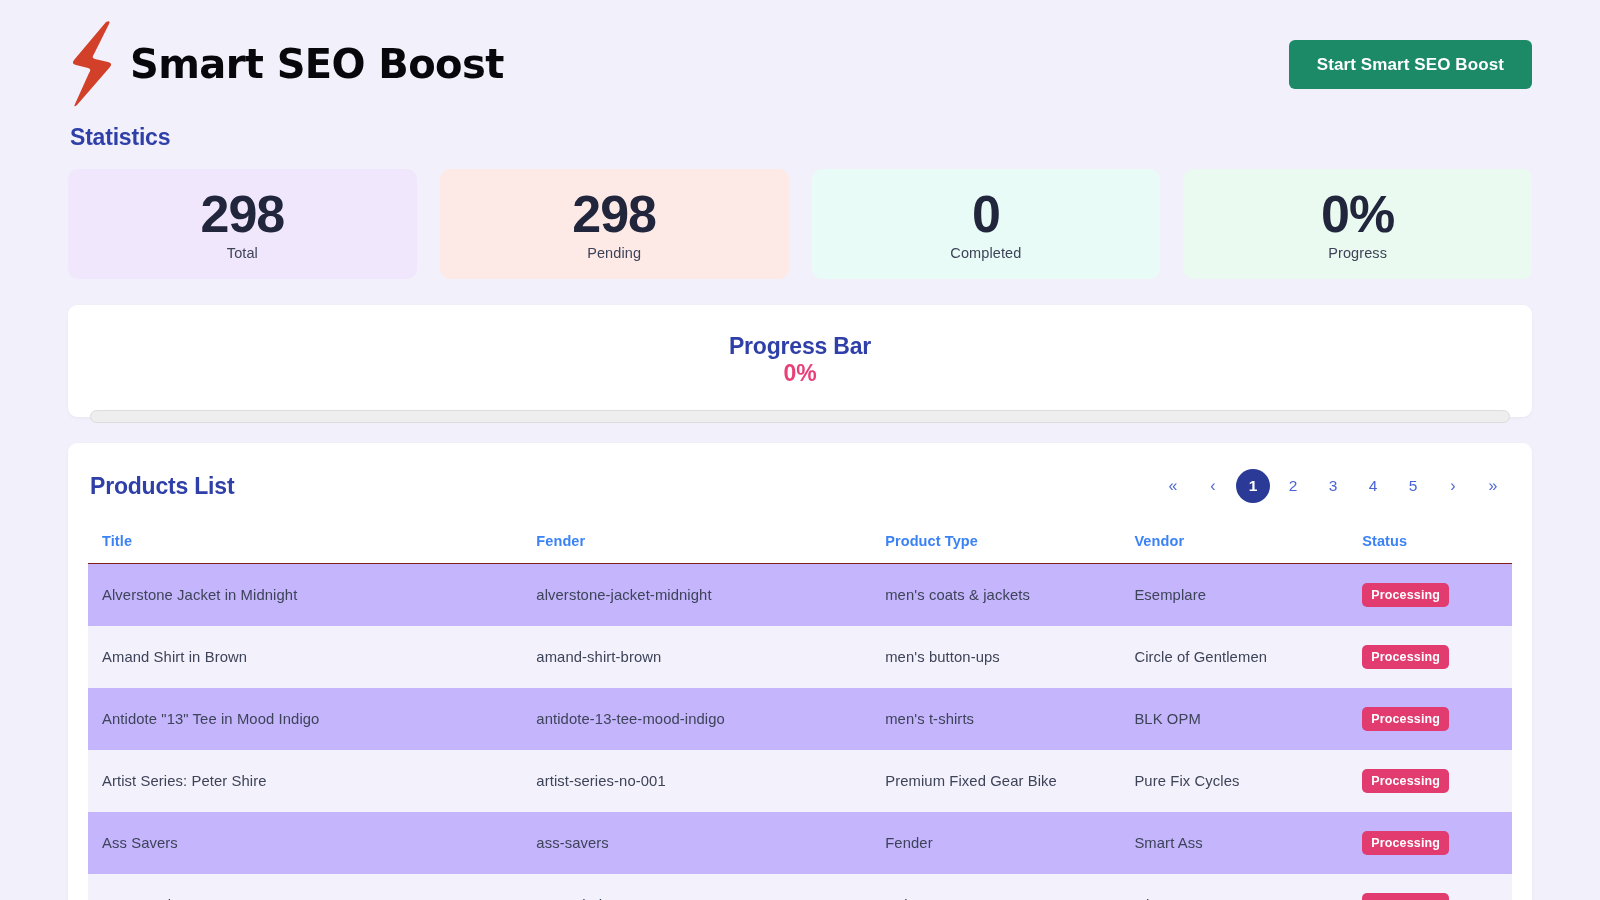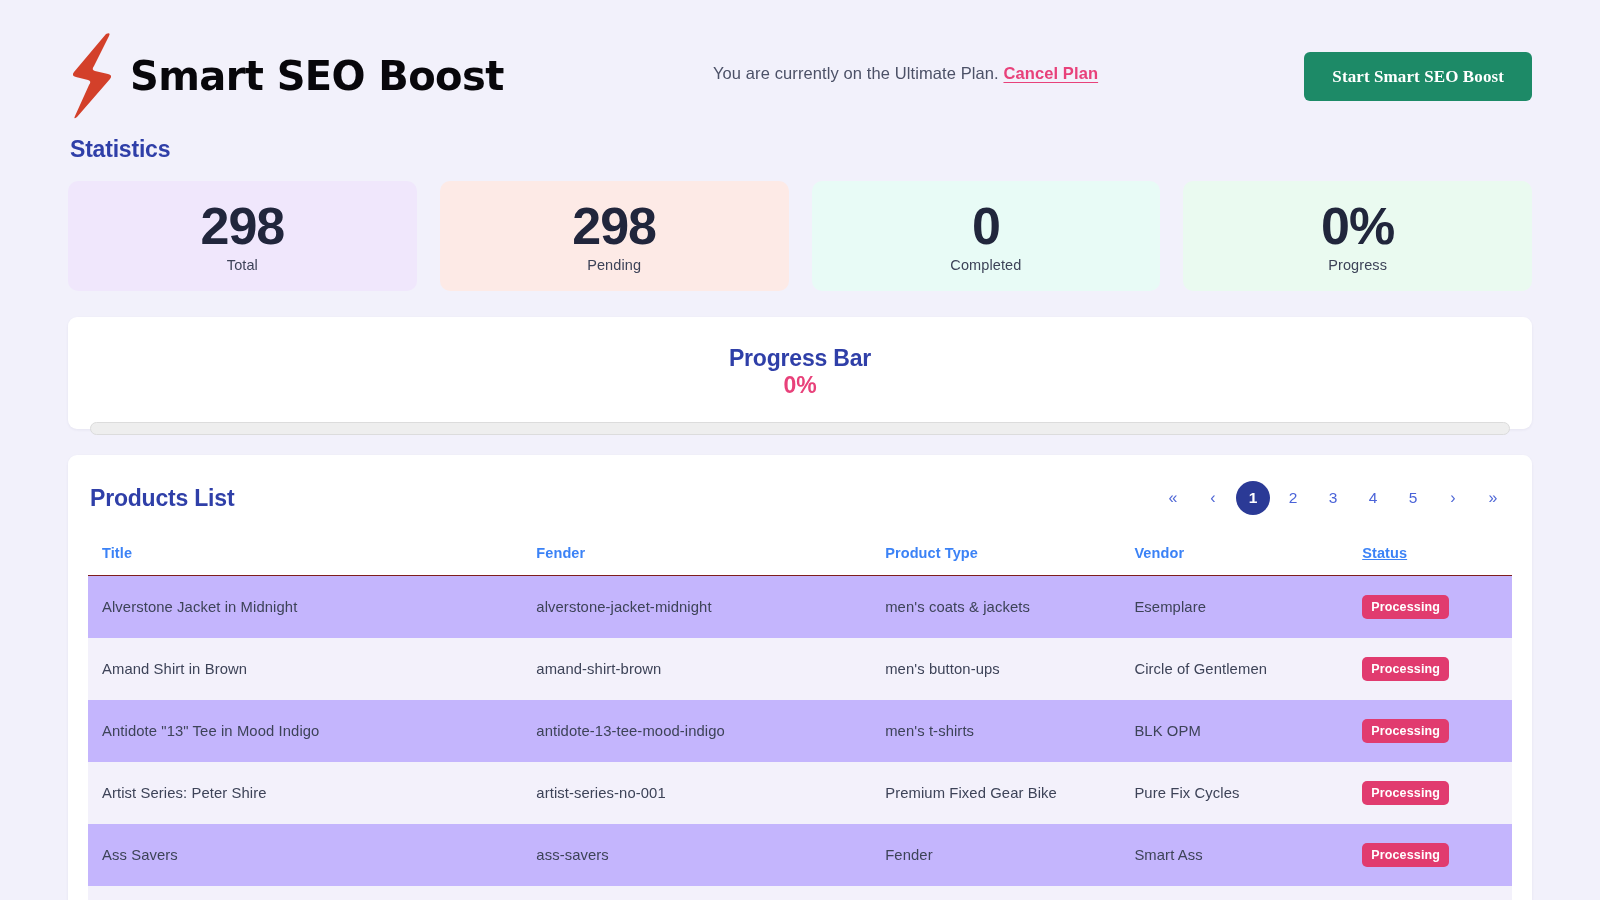--- a/index.html
+++ b/index.html
@@ -14,21 +14,21 @@
     background: #f2f1fb;
     font-family: "Liberation Sans", sans-serif;
     color: #2c3045;
     -webkit-font-smoothing: antialiased;
   }
 
   .page {
     width: 1600px;
     height: 900px;
     position: relative;
-    padding: 16px 68px;
+    padding: 4px 68px;
   }
 
   
   .header {
     height: 120px;
     display: flex;
     align-items: center;
     position: relative;
   }
 
@@ -76,21 +76,21 @@
     background: #1d8a67;
     color: #ffffff;
     border: none;
     border-radius: 6px;
     padding: 0 28px;
     height: 49px;
     font-size: 17px;
     font-weight: 700;
     letter-spacing: 0.1px;
     cursor: pointer;
-    font-family: Liberation Serif, serif;
+    font-family: Liberation Sans, sans-serif;
   }
 
   
   .section-title {
     font-size: 23px;
     font-weight: 800;
     color: #2f3fa8;
     letter-spacing: -0.2px;
   }
 
@@ -246,21 +246,21 @@
     text-overflow: ellipsis;
   }
 
   table.products-table tbody tr.odd { background: #f3f1fb; }
   table.products-table tbody tr.even { background: #c4b5fd; }
 
   .col-title   { width: 30.5%; }
   .col-handle  { width: 24.5%; }
   .col-type    { width: 17.5%; }
   .col-vendor  { width: 16%; }
-  .col-status  { width: 11.5%; text-decoration: underline; }
+  .col-status  { width: 11.5%; }
 
   .status-badge {
     display: inline-block;
     background: #e13b6f;
     color: #ffffff;
     font-size: 12.5px;
     font-weight: 600;
     border-radius: 5px;
     padding: 5px 9px;
     letter-spacing: 0.15px;
@@ -273,24 +273,20 @@
 <div class="page">
 
   <div class="header">
     <div class="brand">
       <svg class="bolt-icon" viewBox="0 0 46 88">
         <path d="M38 2 L6 40 Q3 44 8 45 L20 48 Q24 49 21 53 L7 84 Q5 88 9 85 L42 47 Q45 43 40 42 L27 39 Q23 38 26 34 L41 4 Q43 0 38 2 Z" fill="#d3402a"></path>
       </svg>
       <div class="brand-name">Smart SEO Boost</div>
     </div>
 
-    <div class="plan-notice">
-      <span>You are currently on the Ultimate Plan.</span>
-      <span class="cancel-plan-link">Cancel Plan</span>
-    </div>
 
     <button class="start-button">Start Smart SEO Boost</button>
   </div>
 
   <div class="section-title statistics-title">Statistics</div>
 
   <div class="stat-grid">
     <div class="stat-card c0">
       <div class="stat-value">298</div>
       <div class="stat-label">Total</div>

